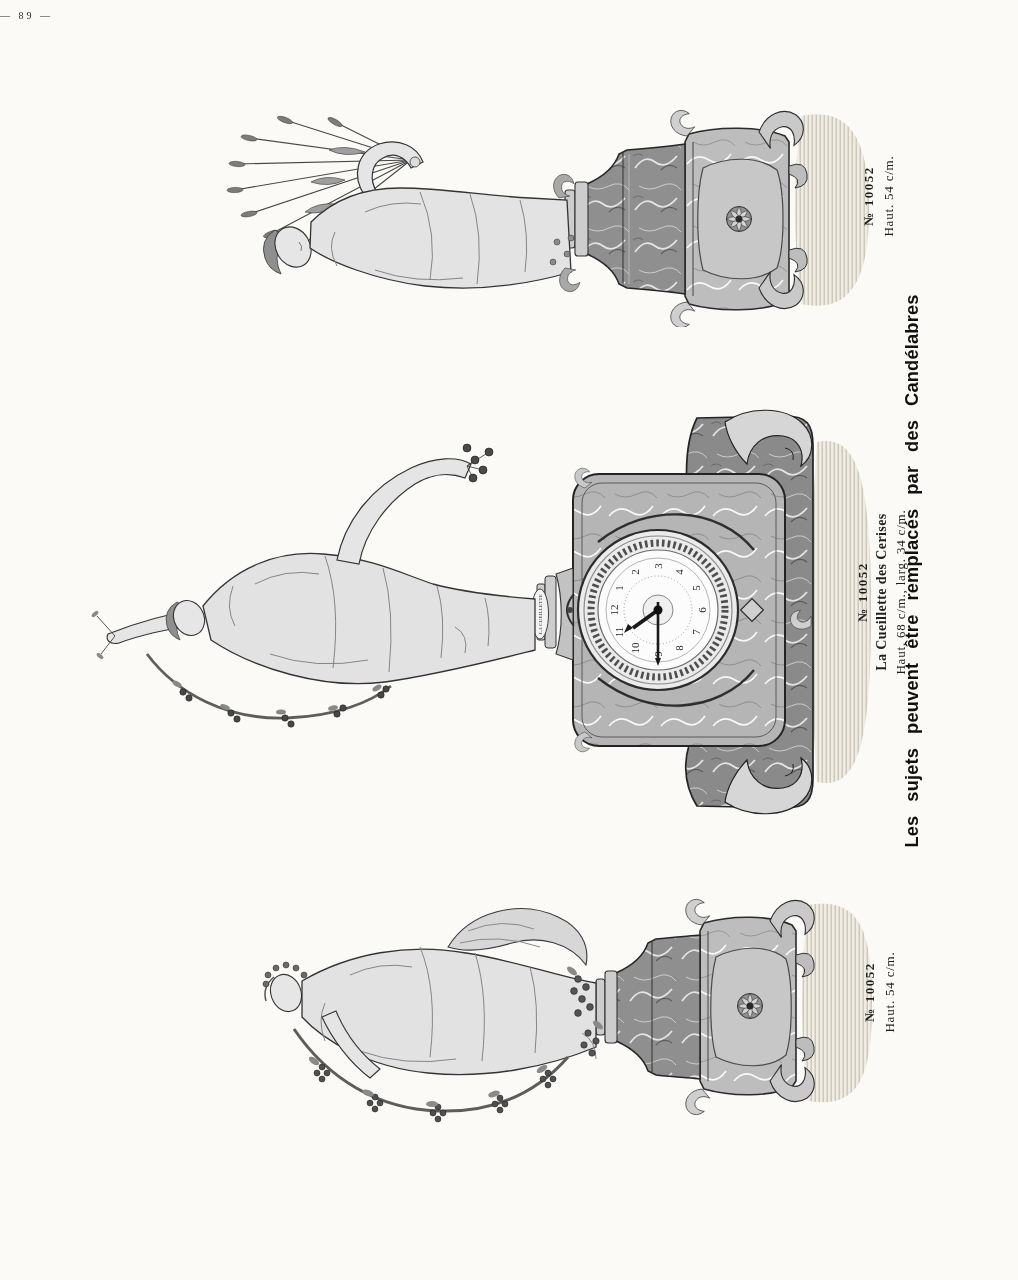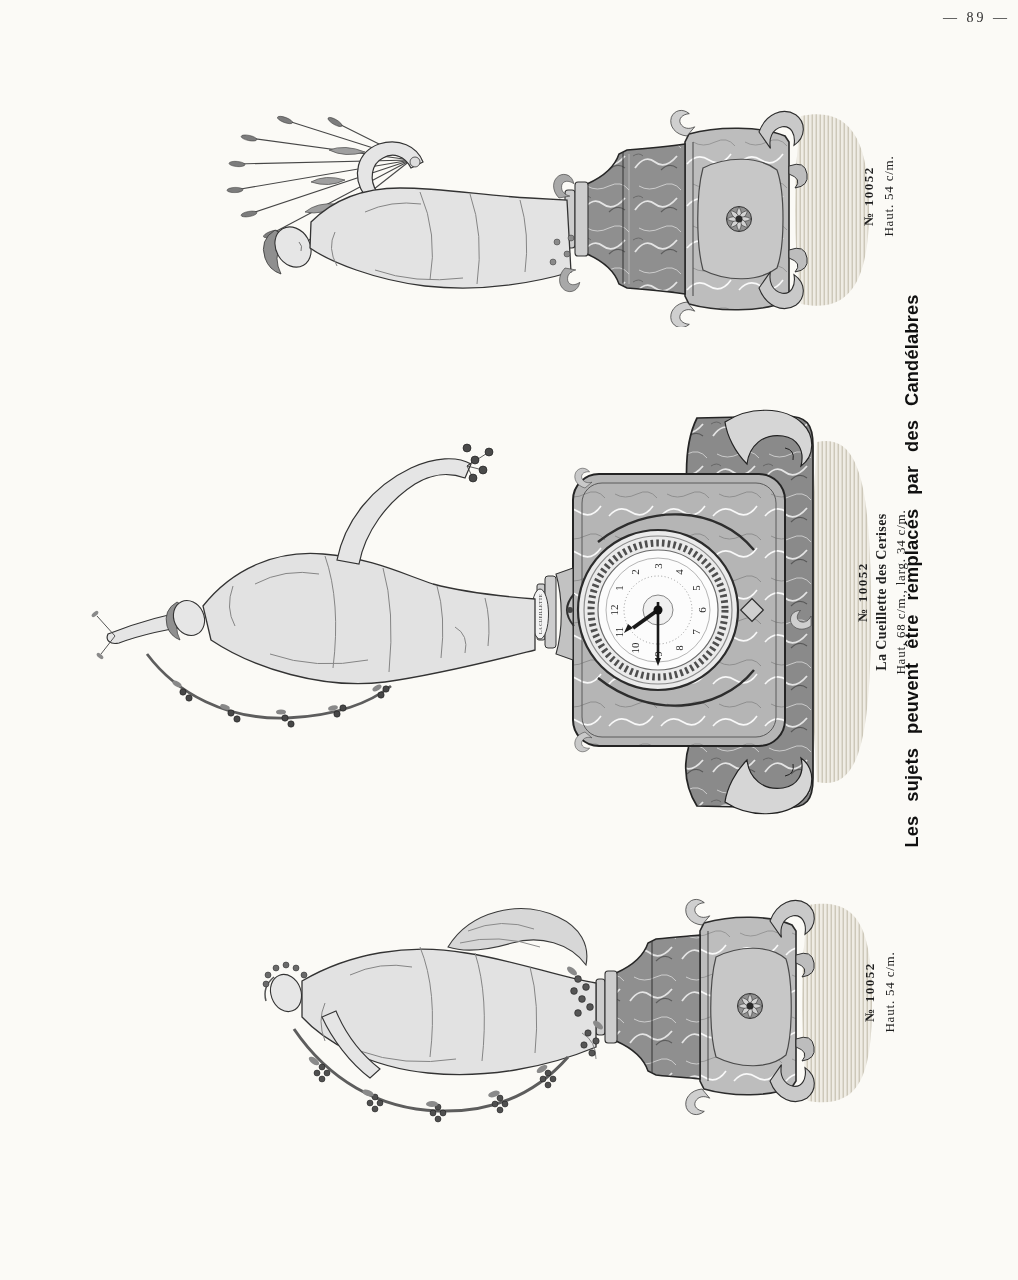--- a/index.html
+++ b/index.html
@@ -3,22 +3,22 @@
 <meta charset="utf-8">
 <style>
   html,body{margin:0;padding:0;background:#e8e6e0;}
   .page{
     position:relative; width:1018px; height:1280px; margin:0 auto;
     background:#fbfaf6;
     font-family:"Liberation Serif","DejaVu Serif",serif;
     overflow:hidden;
   }
   .page-number{
-    position:absolute; top:10px; left:0; width:1010px; text-align:right;
-    font-size:14px; letter-spacing:3px; color:#2e2e2e;
+    position:absolute; top:10px; left:0; width:1010px; text-align:left;
+    font-size:10px; letter-spacing:3px; color:#2e2e2e;
   }
   .piece{ position:absolute; }
   .piece svg{ display:block; }
   .piece-top{ left:215px; top:92px; }
   .piece-middle{ left:85px; top:402px; }
   .piece-bottom{ left:210px; top:883px; }
 
   .caption{
     position:absolute; transform:rotate(-90deg);
     text-align:center; color:#1f1f1f; line-height:20px; white-space:nowrap;

